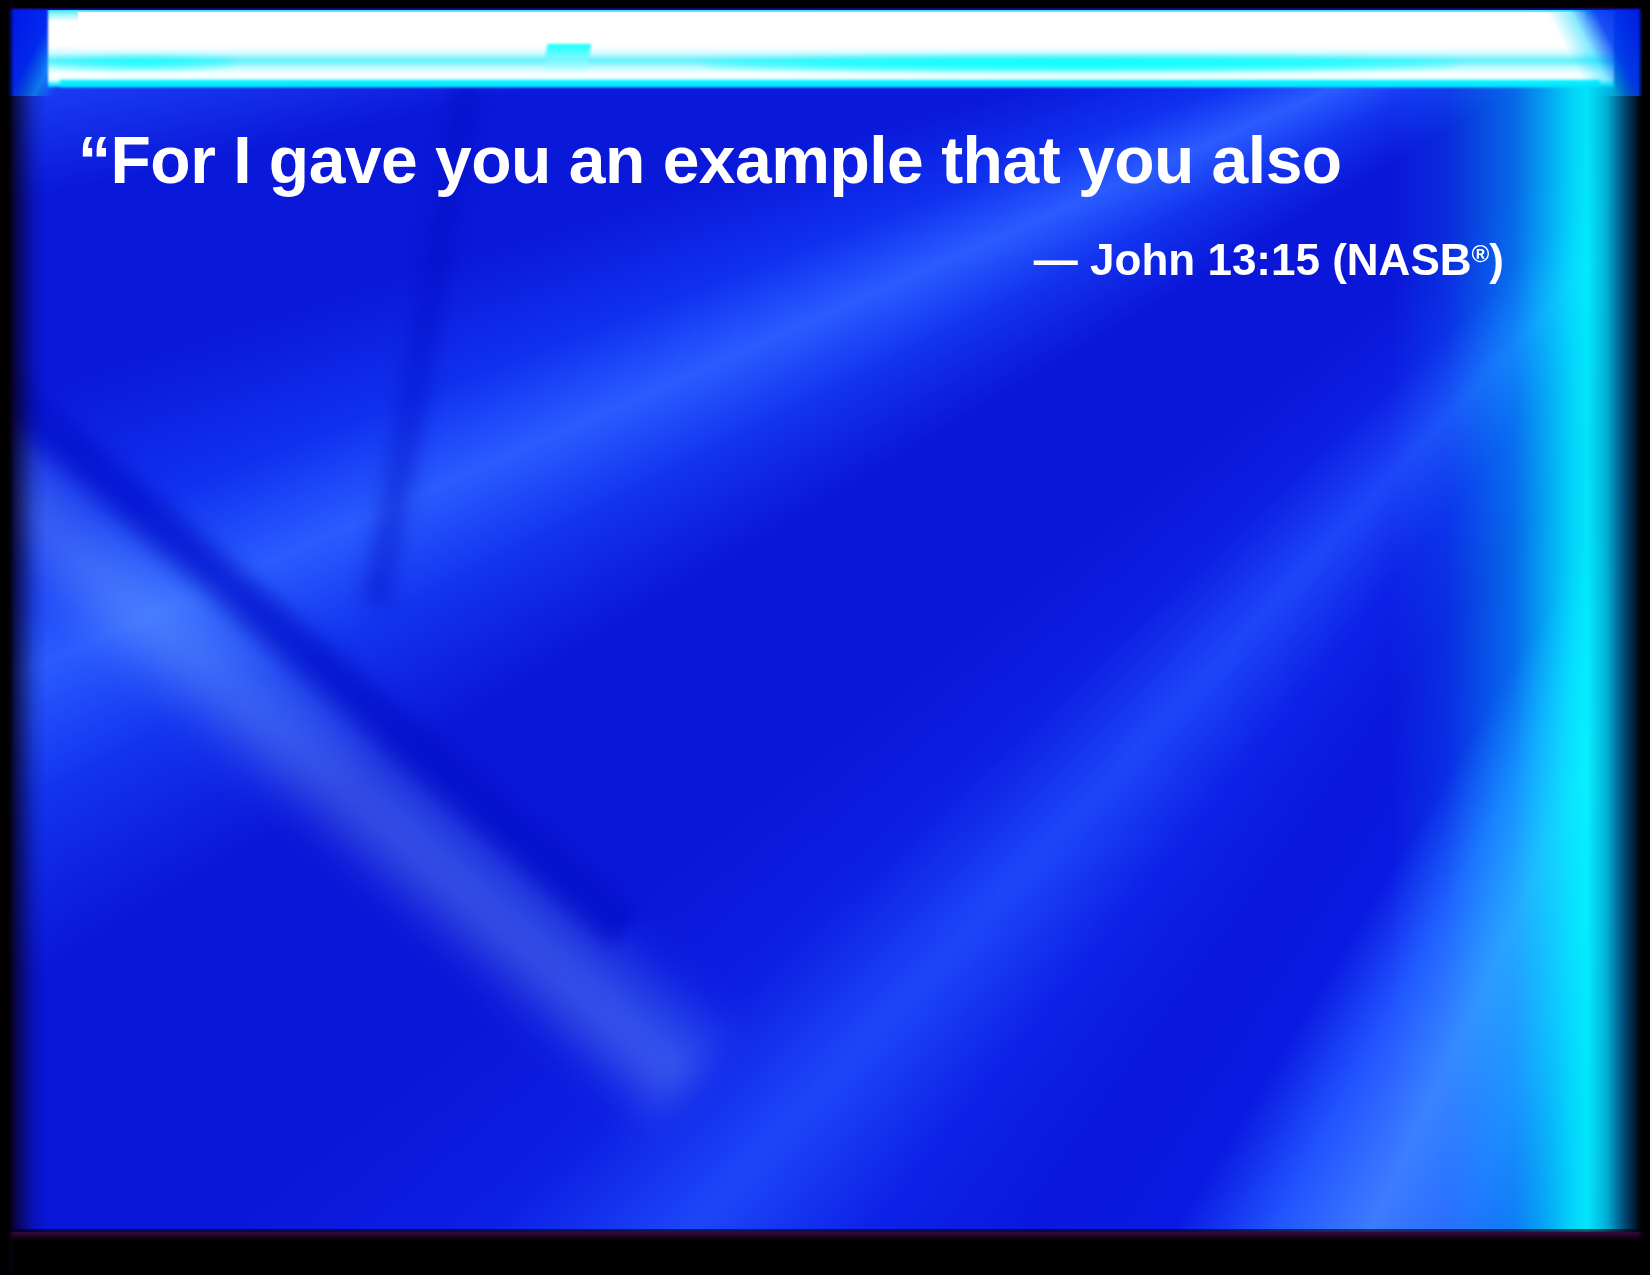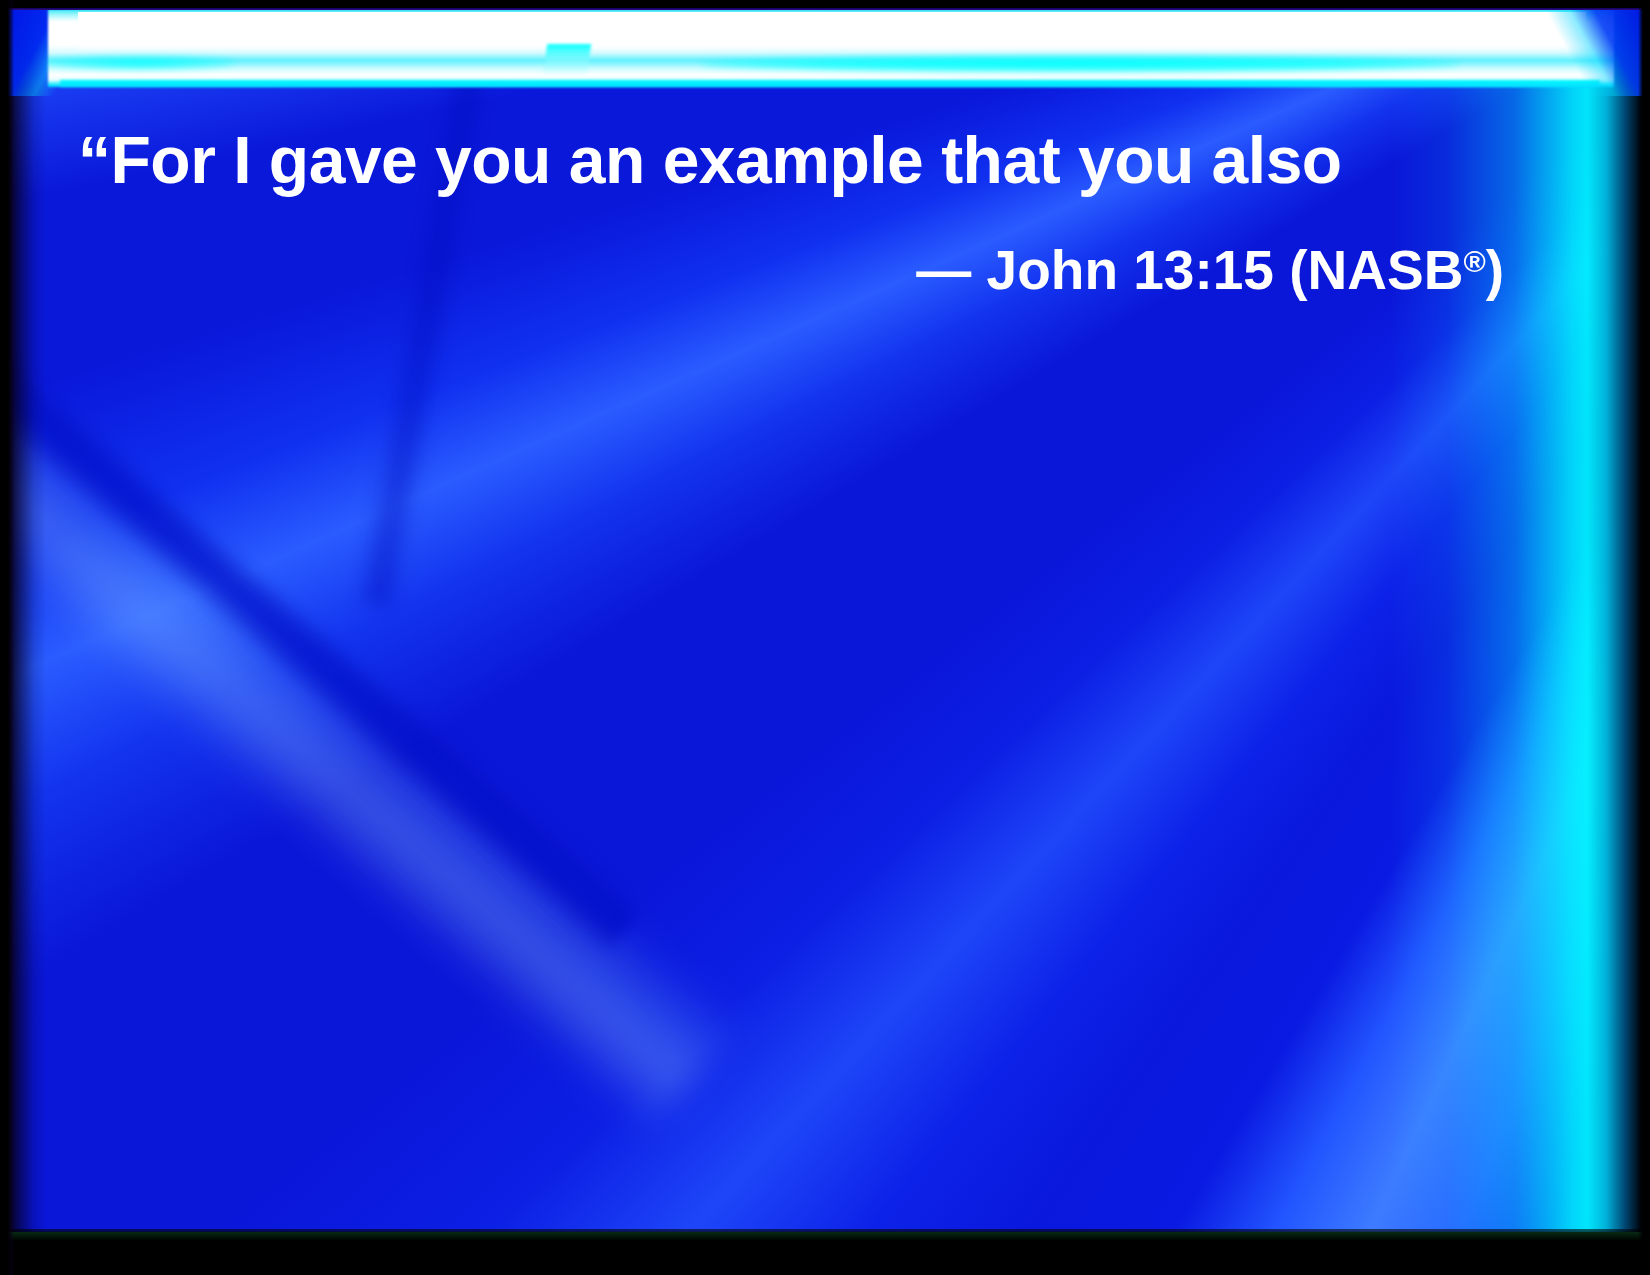--- a/index.html
+++ b/index.html
@@ -13,21 +13,21 @@
     height: 1275px;
     overflow: hidden;
     font-family: "Liberation Sans", sans-serif;
   }
 
   
   #slide {
     position: relative;
     width: 1650px;
     height: 1275px;
-    background: #15803d;
+    background: #a21caf;
     overflow: hidden;
   }
 
   
   .art-panel {
     position: absolute;
     left: 0px;
     top: 0px;
     width: 1650px;
     height: 1232px;
@@ -373,26 +373,26 @@
   .verse-line {
     font-family: "Liberation Sans Narrow", "Liberation Sans", sans-serif;
     font-weight: bold;
     font-size: 66px;
     line-height: 88px;
     color: #ffffff;
     letter-spacing: -0.5px;
     white-space: nowrap;
   }
   .attribution {
-    margin-top: 24px;
+    margin-top: 14px;
     text-align: right;
     padding-right: 14px;
     font-family: "Liberation Sans Narrow", "Liberation Sans", sans-serif;
     font-weight: bold;
-    font-size: 55px;
+    font-size: 44px;
     line-height: 84px;
     color: #ffffff;
     white-space: nowrap;
   }
   .attribution .reg {
     font-size: 0.55em;
     vertical-align: 0.55em;
     line-height: 0;
   }
 </style>

